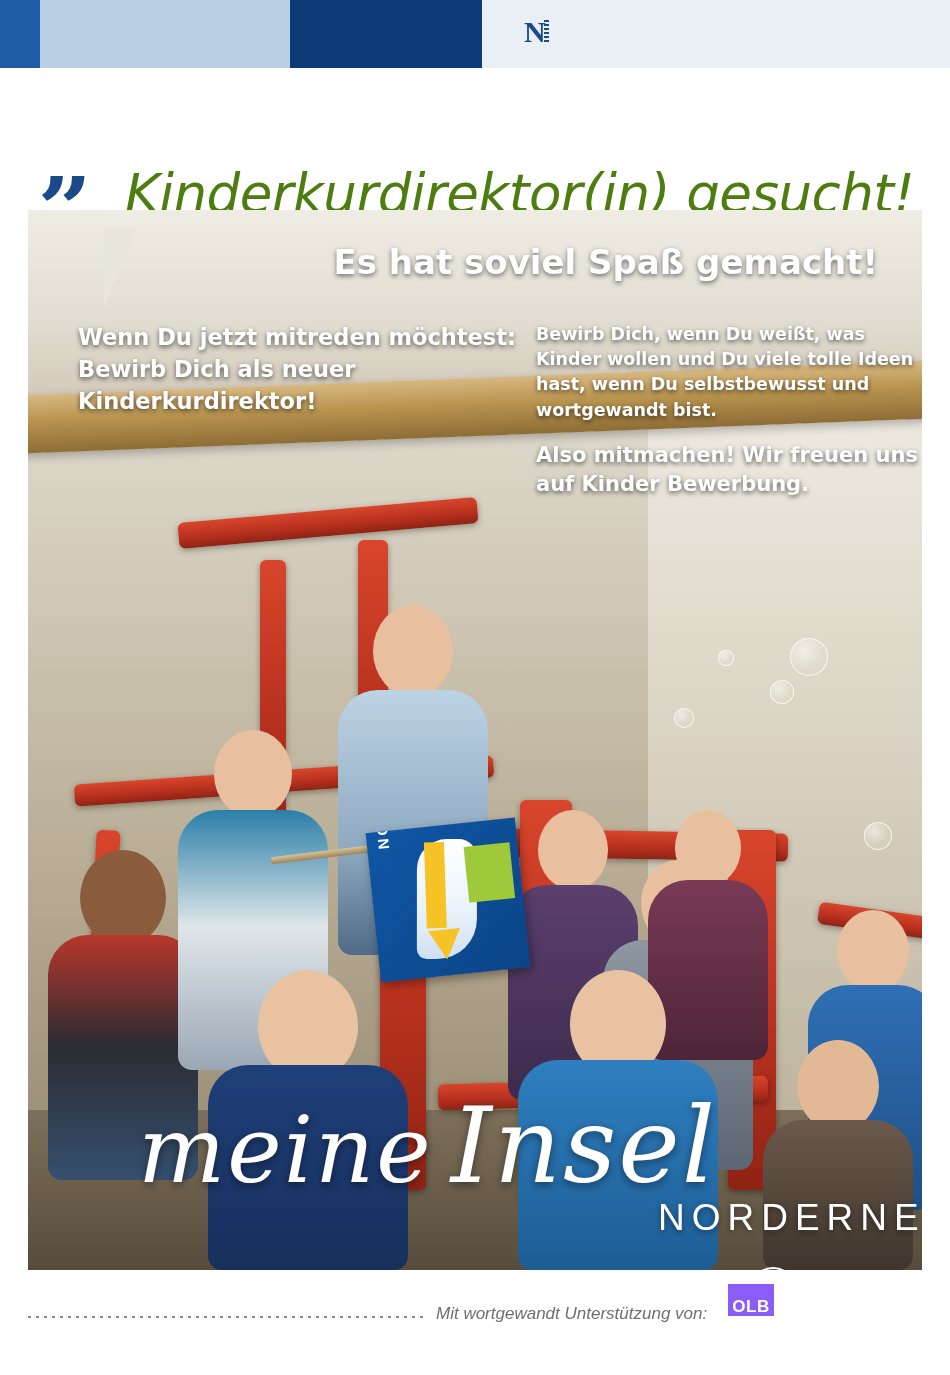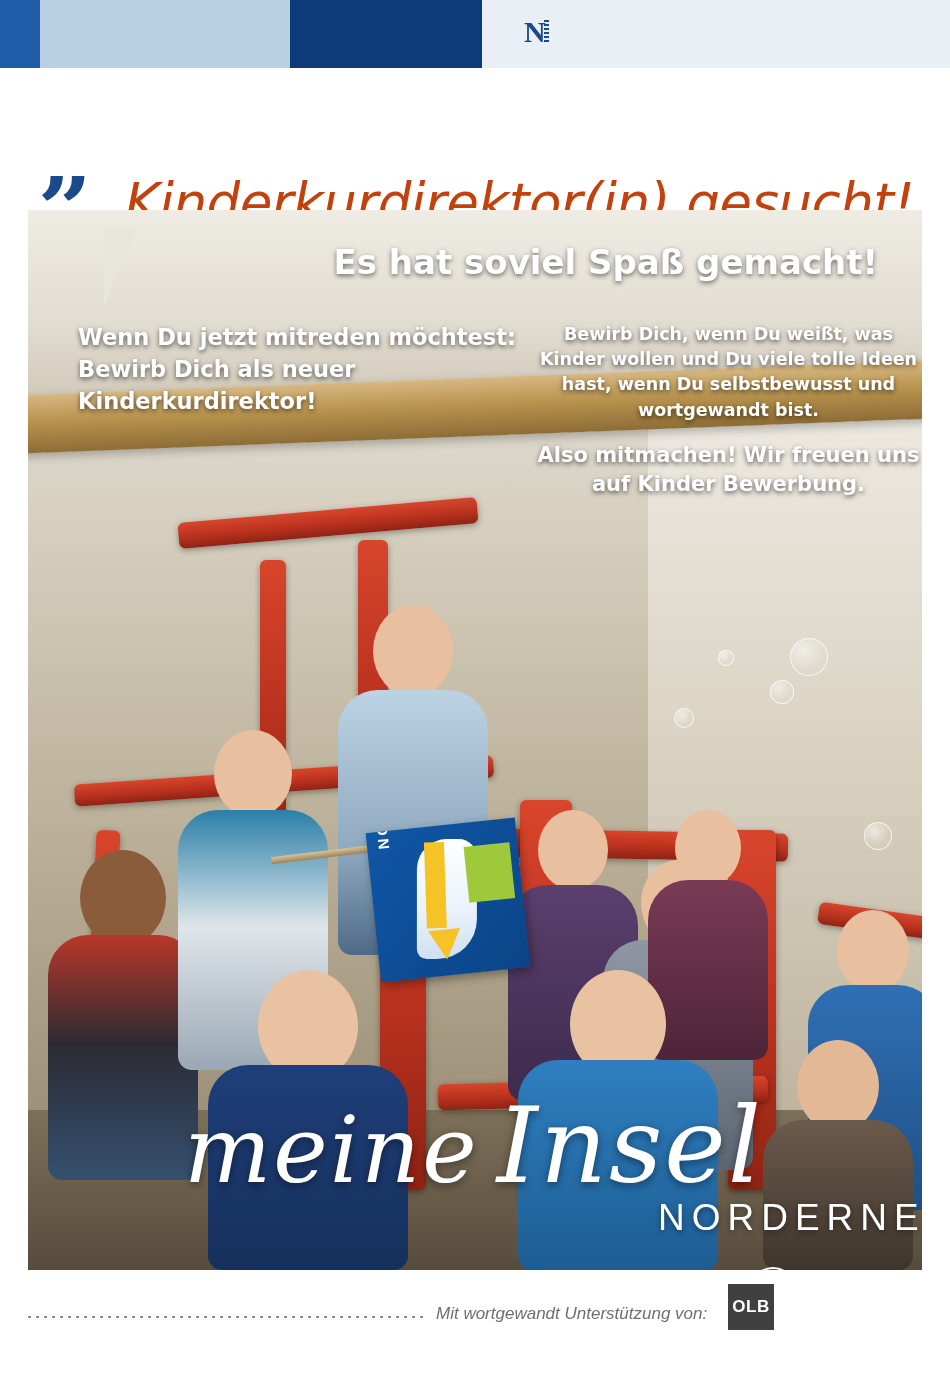--- a/index.html
+++ b/index.html
@@ -92,24 +92,24 @@
     left: 40px; top: 98px;
     font-family: "DejaVu Serif", serif;
     font-size: 86px;
     font-weight: bold;
     color: #1b4a8a;
     line-height: 1;
     transform: scaleX(1.1);
   }
   .headline {
     position: absolute;
-    left: 125px; top: 104px;
+    left: 125px; top: 95px;
     font-size: 53px;
     font-style: italic;
-    color: #c2410c;
+    color: #4d7c0f;
     font-family: "DejaVu Sans", sans-serif;
     font-weight: 400;
     letter-spacing: -0.5px;
     white-space: nowrap;
   }
 
   
   .poster {
     position: absolute;
     left: 28px; top: 210px;
@@ -286,21 +286,20 @@
   .right-copy {
     position: absolute;
     left: 508px; top: 112px;
     width: 385px;
     color: #ffffff;
     font-size: 17.5px;
     font-weight: bold;
     line-height: 1.44;
     text-shadow: 0 2px 5px rgba(0,0,0,.6);
     font-family: "DejaVu Sans", sans-serif;
-    text-align: center;
   }
   .right-copy p { margin: 0 0 18px 0; }
   .right-copy p:last-child { margin-bottom: 0; }
   .right-copy .big {
     font-size: 21px;
     line-height: 1.38;
   }
 
   
   .insel-logo {
@@ -312,21 +311,20 @@
   .insel-script {
     position: absolute;
     left: 0; top: 0;
     font-family: "DejaVu Serif", serif;
     font-style: italic;
     font-size: 92px;
     color: #ffffff;
     letter-spacing: 2px;
     text-shadow: 0 3px 8px rgba(0,0,0,.45);
     white-space: nowrap;
-    margin-left: 46px;
   }
   .insel-script .insel-word {
     font-size: 104px;
     margin-left: 18px;
   }
   .insel-sub {
     position: absolute;
     left: 520px; top: 112px;
     font-size: 37px;
     letter-spacing: 7px;
@@ -366,22 +364,22 @@
     position: absolute;
     left: 436px; top: 34px;
     font-size: 17px;
     font-style: italic;
     color: #6f6f6f;
     font-family: "Liberation Sans", sans-serif;
   }
   .olb {
     position: absolute;
     left: 728px; top: 14px;
-    width: 46px; height: 46px;
-    background: #404040;
+    width: 46px; height: 32px;
+    background: #8b5cf6;
     color: #ffffff;
     font-size: 17px;
     font-weight: bold;
     text-align: center;
     line-height: 46px;
     letter-spacing: 0.5px;
   }
   .olb-name {
     position: absolute;
     left: 784px; top: 14px;

